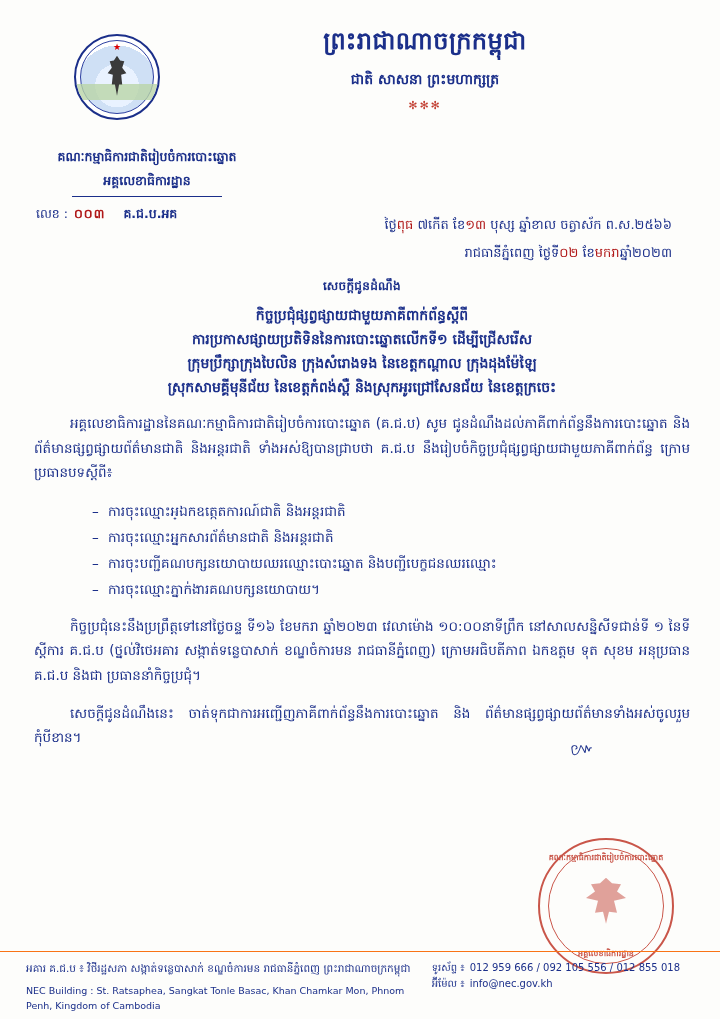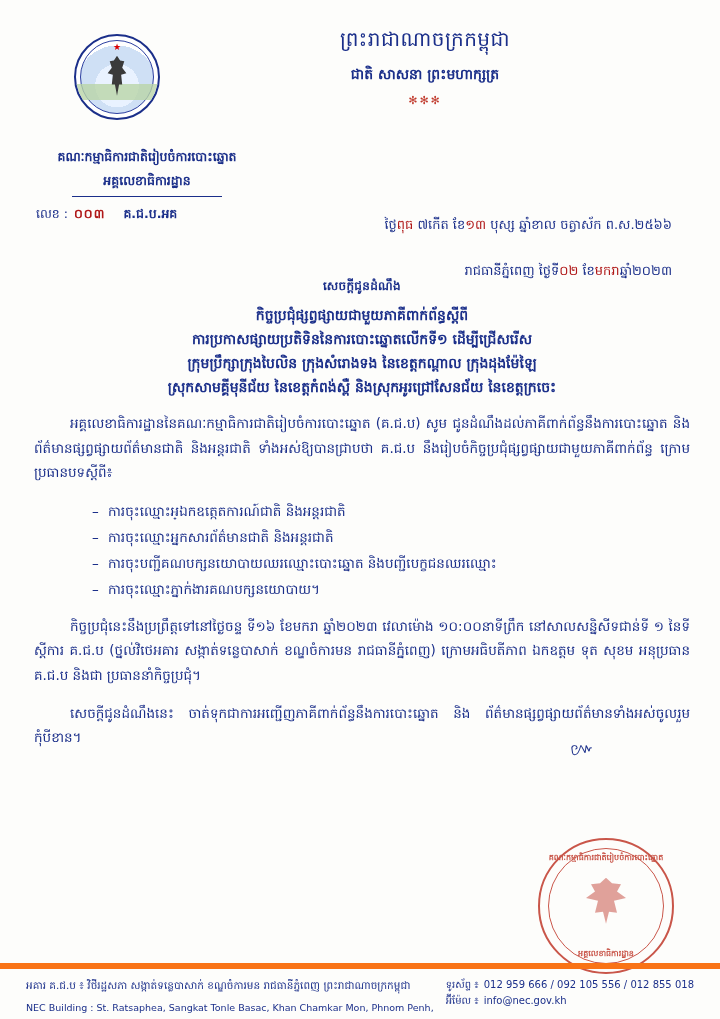--- a/index.html
+++ b/index.html
@@ -74,22 +74,22 @@
   }
 
   .title-block {
     position: absolute;
     left: 210px;
     top: 26px;
     width: 430px;
     text-align: center;
   }
   .kingdom {
-    font-size: 20px;
-    font-weight: normal;
+    font-size: 24px;
+    font-weight: bold;
     color: #1b2f8a;
     letter-spacing: 0.5px;
   }
   .motto {
     margin-top: 9px;
     font-size: 14px;
     font-weight: bold;
     color: #1b2f8a;
   }
   .divider-orn {
@@ -140,21 +140,21 @@
   
   .dateline {
     position: absolute;
     right: 48px;
     top: 216px;
     font-size: 13px;
     color: #1b2f8a;
     text-align: right;
   }
   .dateline .red { color: #b01919; }
-  .dateline .l2 { margin-top: 27px; }
+  .dateline .l2 { margin-top: 9px; }
 
   
   .body {
     position: absolute;
     left: 34px;
     right: 30px;
     top: 278px;
   }
   .doc-title {
     text-align: center;
@@ -253,23 +253,23 @@
     font-size: 8px;
     font-weight: bold;
   }
 
   
   .footer {
     position: absolute;
     left: 0;
     right: 0;
     bottom: 0;
-    height: 56px;
-    border-top: 6px solid #f97316;
-    padding: 8px 26px 0 26px;
+    height: 68px;
+    border-top: 1px solid #f97316;
+    padding: 8px 40px 0 26px;
     box-sizing: border-box;
   }
   .footer-row {
     display: flex;
     justify-content: space-between;
     align-items: flex-start;
     font-size: 10px;
     color: #1b2f8a;
     line-height: 1.6;
   }

